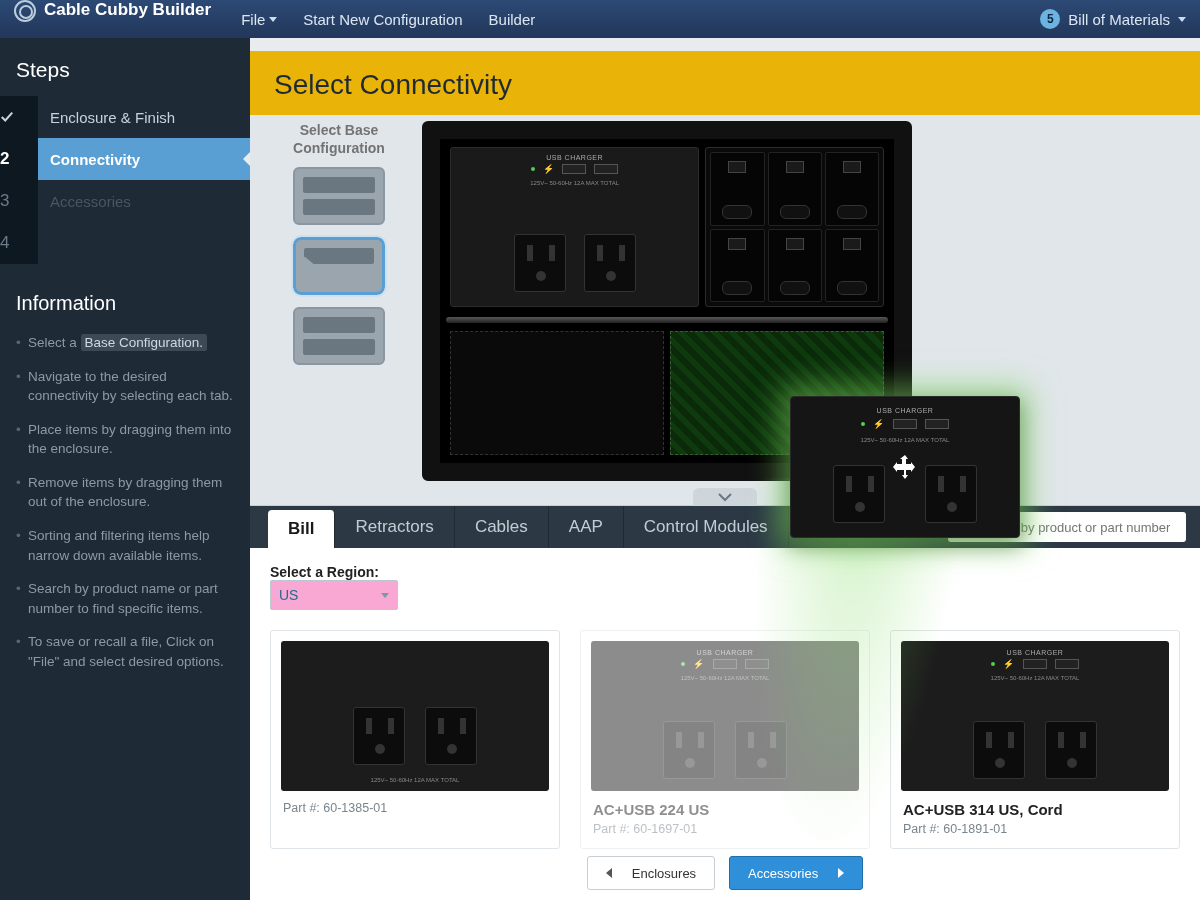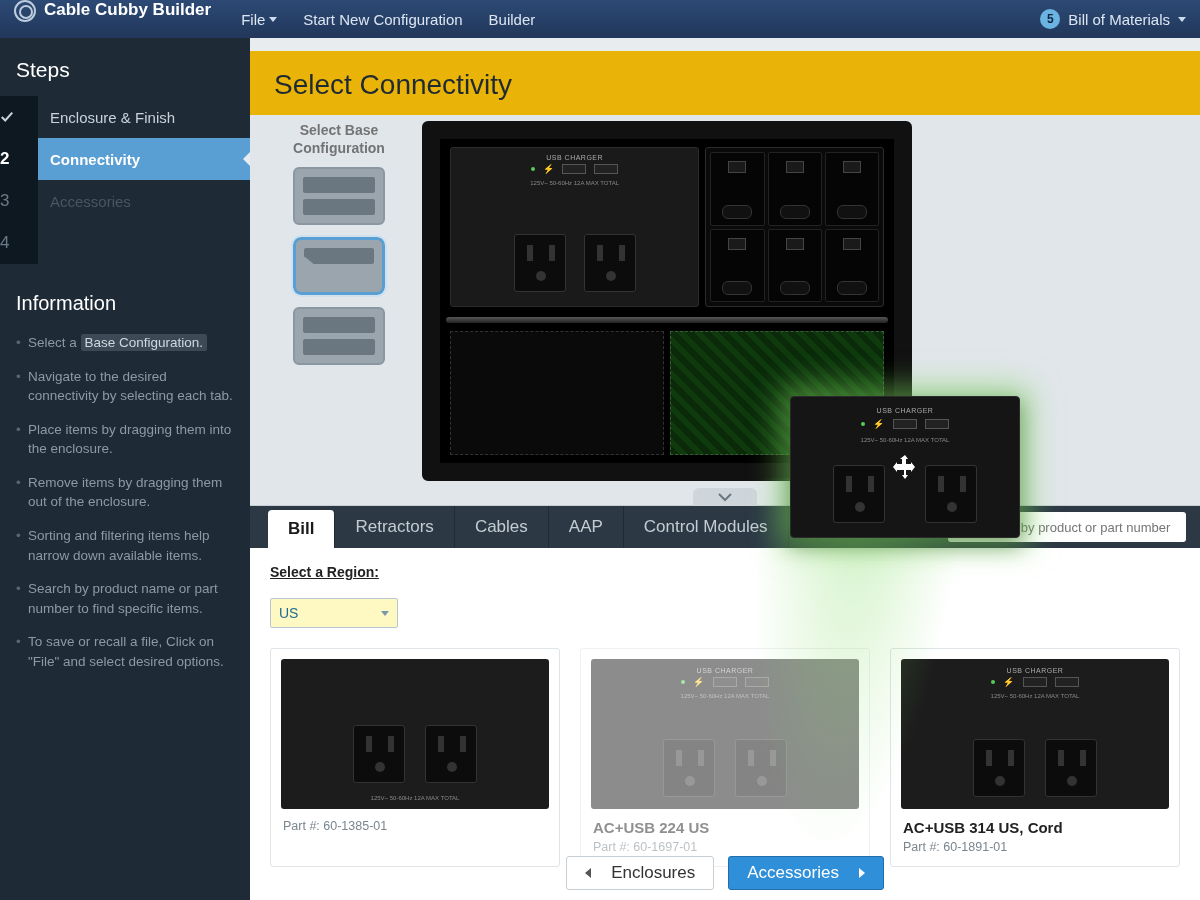--- a/index.html
+++ b/index.html
@@ -85,38 +85,38 @@
   
   .tab-area { background:#fff; border-top:1px solid #c7ced4; flex:1; display:flex; flex-direction:column; position:relative;}
   .tabs { display:flex; align-items:stretch; background:#2c3945; height:42px; padding-left:18px;}
   .tab { padding:0 20px; display:flex; align-items:center; color:#c4ccd3; font-size:17px; cursor:pointer; border-right:1px solid #1f2a33;}
   .tab.active { background:#fff; color:#1a1a1a; font-weight:600; border-top-left-radius:4px;border-top-right-radius:4px; margin-top:4px;}
   .tabs .spacer{flex:1;}
   .search { align-self:center; margin-right:14px; background:#fff; border-radius:3px; height:30px; width:238px; display:flex; align-items:center; padding:0 8px; gap:6px;}
   .search input{border:none;outline:none;flex:1;font-size:13px;color:#333;}
   .search-icon{color:#9ab959;}
   .tab-body { padding:16px 20px 0; background:#fff; }
-  .region-label{font-size:14px;font-weight:600;color:#222;margin-bottom:18px;display:block;text-decoration:underline;}
-  .region-select{width:128px;height:30px;border:1px solid #b9c7d0;background:#fef9c3;padding:0 8px;font-size:14px;color:#1f6a94;display:flex;align-items:center;justify-content:space-between;cursor:pointer;border-radius:2px;}
+  .region-label{font-size:14px;font-weight:600;color:#222;margin-bottom:0;display:block;}
+  .region-select{width:128px;height:30px;border:1px solid #b9c7d0;background:#f9a8d4;padding:0 8px;font-size:14px;color:#1f6a94;display:flex;align-items:center;justify-content:space-between;cursor:pointer;border-radius:2px;}
   .cards { display:flex; gap:20px; margin-top:20px;}
   .card { width:290px; border:1px solid #dfe4e8; border-radius:3px; background:#fff; cursor:grab;}
   .card-img { height:150px; background:#1c1c1c; margin:10px; border-radius:3px; position:relative;}
   .card-img .outlets{bottom:26px;gap:20px;}
   .card-img.withusb .usb-label{top:8px;}
   .card-img.withusb .usb-row{top:18px;}
   .card-img.withusb .rating{top:34px;}
   .card-img.withusb .outlets{bottom:12px;}
   .card:nth-child(2){opacity:0.5;}
   .card-meta{padding:0 12px 12px;}
   .card-title{font-size:15px;font-weight:700;color:#222;margin-bottom:4px;}
   .card-part{font-size:12.5px;color:#7a858e;}
   .rating2{position:absolute;bottom:8px;left:50%;transform:translateX(-50%);font-size:6px;color:#888;white-space:nowrap;}
   
   .bottom-nav{position:absolute;left:0;right:0;bottom:10px;display:flex;justify-content:center;gap:14px;}
-  .btn{height:34px;padding:0 18px;border-radius:3px;font-size:17px;display:flex;align-items:center;gap:20px;cursor:pointer;border:1px solid transparent;}
+  .btn{height:34px;padding:0 18px;border-radius:3px;font-size:13px;display:flex;align-items:center;gap:20px;cursor:pointer;border:1px solid transparent;}
   .btn-secondary{background:#fff;border-color:#c7ced4;color:#333;}
   .btn-primary{background:#2f8fd8;color:#fff;border-color:#1f6fab;}
   .chev{width:0;height:0;}
   .chev.left{border-top:5px solid transparent;border-bottom:5px solid transparent;border-right:6px solid #555;}
   .chev.right{border-top:5px solid transparent;border-bottom:5px solid transparent;border-left:6px solid #fff;}
 </style>
 </head>
 <body>
 
 <div class="topbar">

